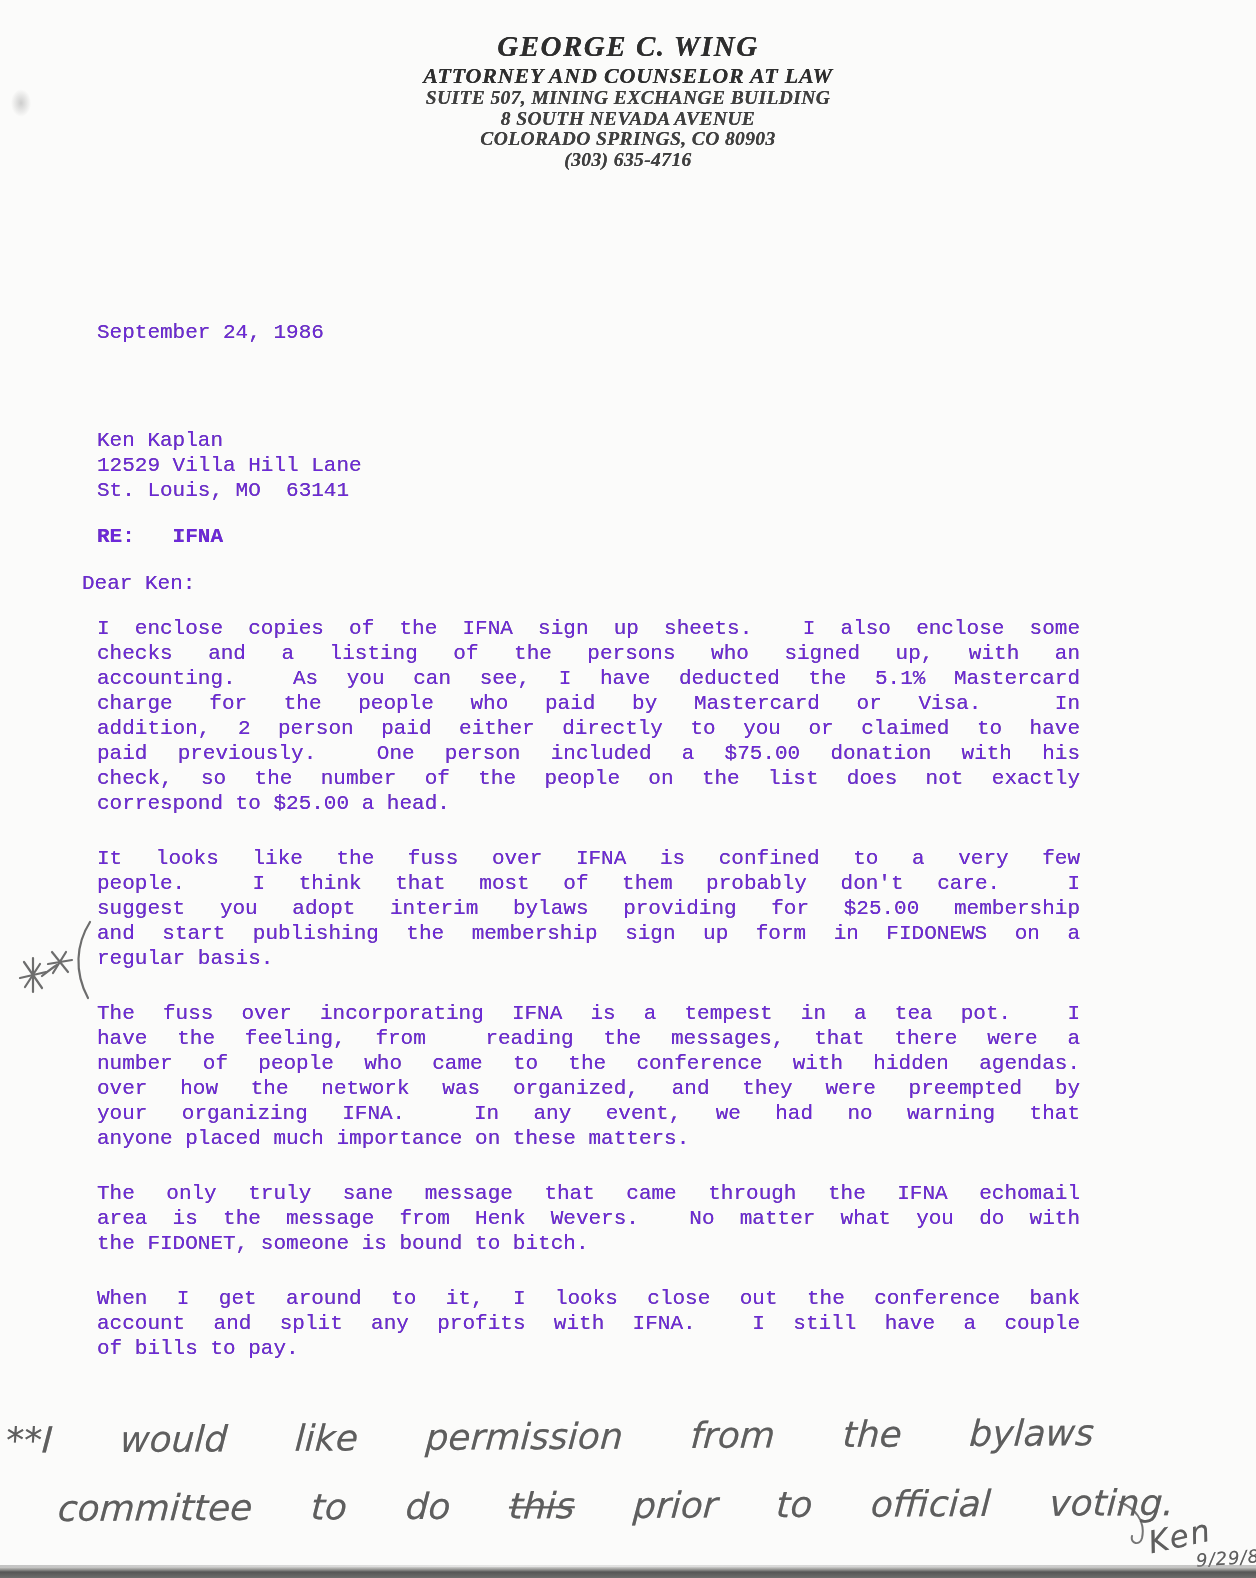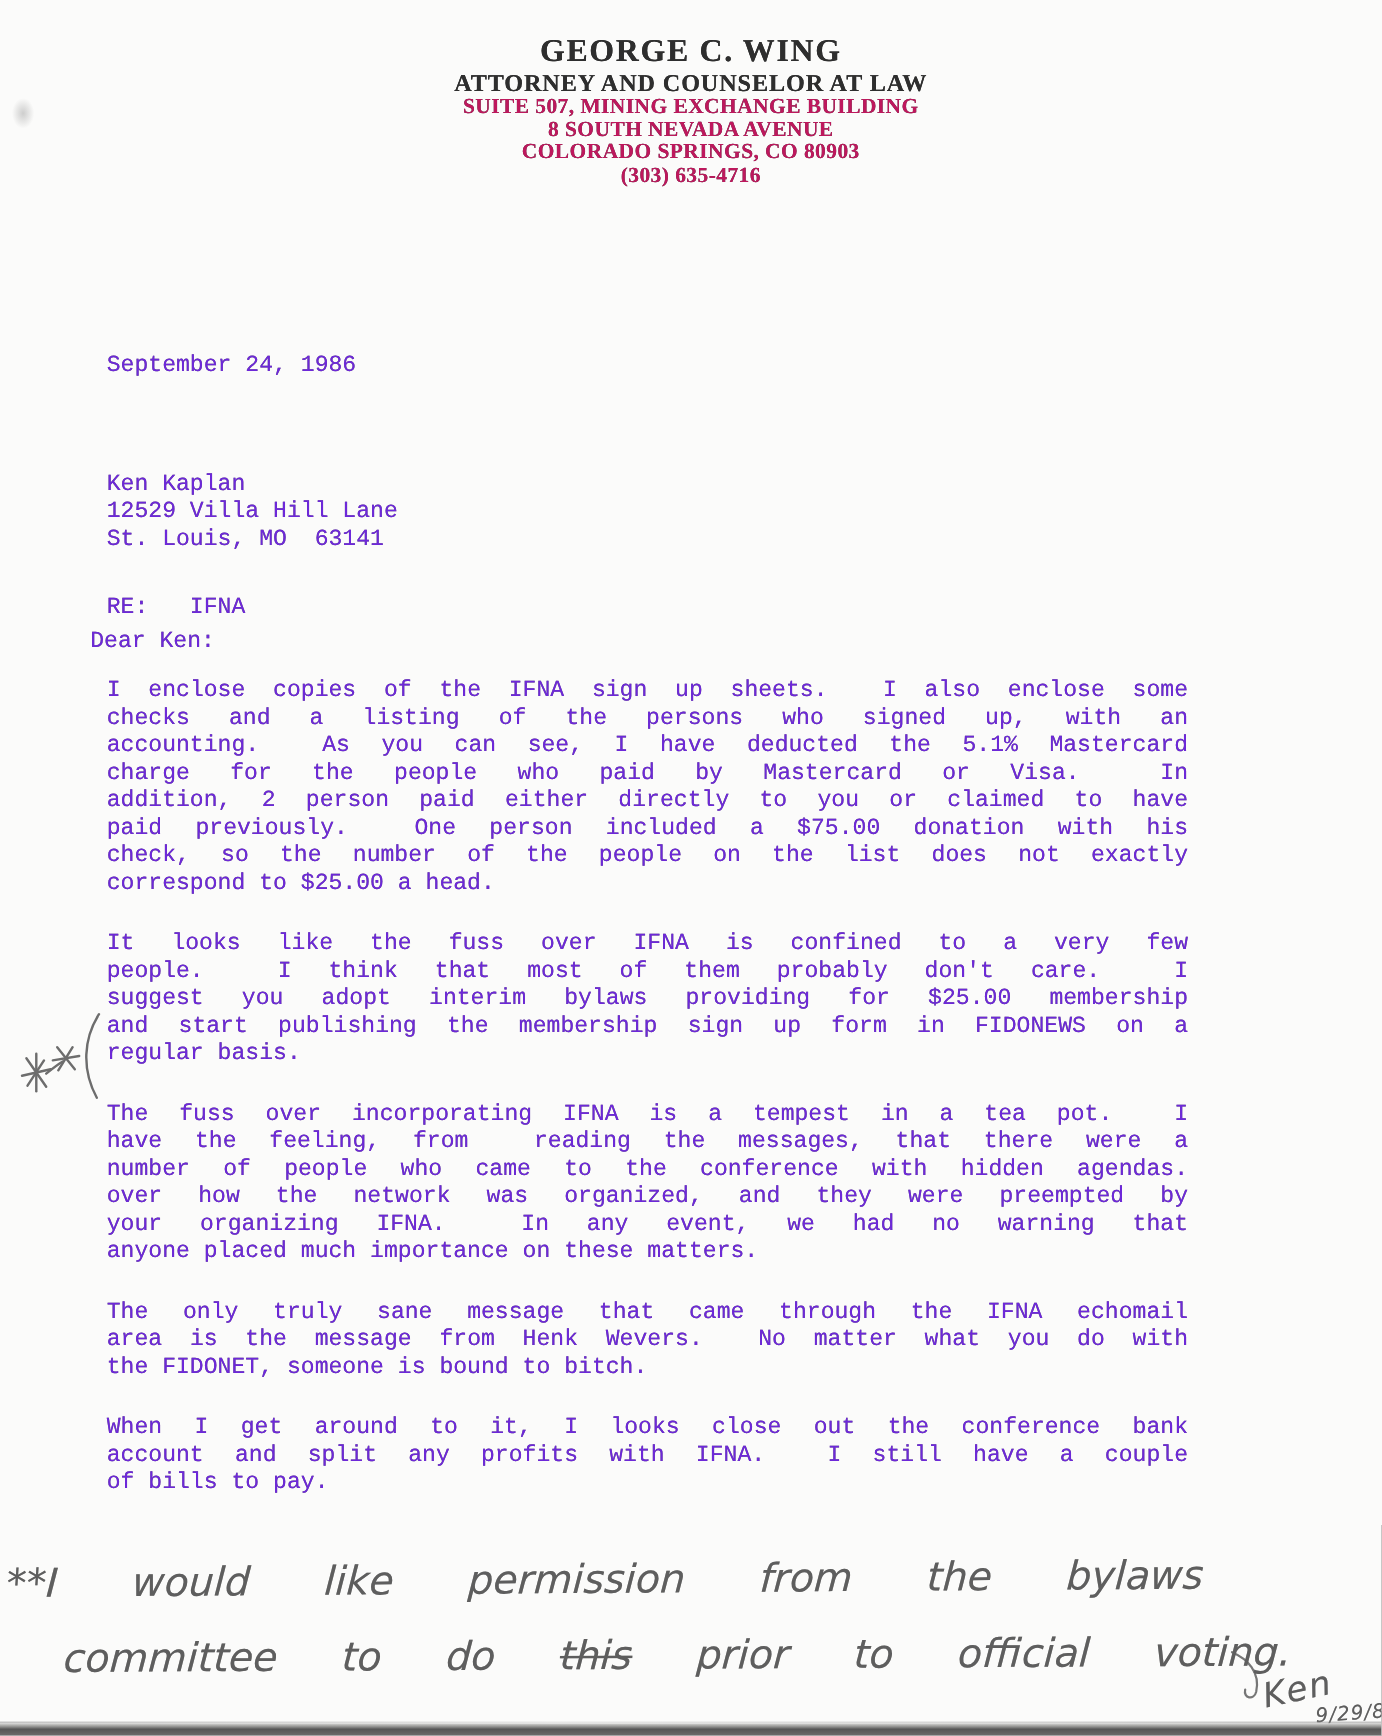--- a/index.html
+++ b/index.html
@@ -10,43 +10,44 @@
     background:#fbfbfa;
     overflow:hidden;
     font-family:"Liberation Mono","DejaVu Sans Mono",monospace;
   }
   
   .letterhead{
     position:absolute;top:30px;left:0;right:0;
     text-align:center;
     font-family:"Liberation Serif","DejaVu Serif",serif;
     color:#2e2e2e;
+    font-style:italic;
   }
   .lh-name{
     font-size:29px;font-weight:bold;letter-spacing:1.5px;line-height:33px;
     text-shadow:0 0 .6px #2e2e2e;
   }
   .lh-title{
     font-size:22px;font-weight:bold;letter-spacing:.8px;line-height:25px;
     text-shadow:0 0 .5px #2e2e2e;
   }
   .lh-line{
     font-size:19.5px;font-weight:bold;letter-spacing:.4px;line-height:20.5px;
-    color:#be185d;text-shadow:0 0 .4px #3a3a3a;
+    color:#404040;text-shadow:0 0 .4px #3a3a3a;
   }
   
   .mono{
     font-family:"Liberation Mono","DejaVu Sans Mono",monospace;
     font-size:21px;color:#6d28d9;
     text-shadow:0 0 .5px rgba(60,60,60,.75);
   }
   .mono-line{line-height:25px;white-space:nowrap;}
   .date-block{position:absolute;left:97px;top:320px;}
   .recipient-block{position:absolute;left:97px;top:428px;}
-  .re-block{position:absolute;left:97px;top:540px;}
+  .re-block{position:absolute;left:97px;top:524px;font-weight:bold;}
   .salutation-block{position:absolute;left:82px;top:571px;}
   .body-block{position:absolute;left:97px;top:616px;width:983px;}
   .para{margin:0 0 30px 0;}
   .para .line{
     line-height:25px;
     text-align:justify;
     text-align-last:justify;
   }
   .para .line.last{text-align-last:left;}
   

